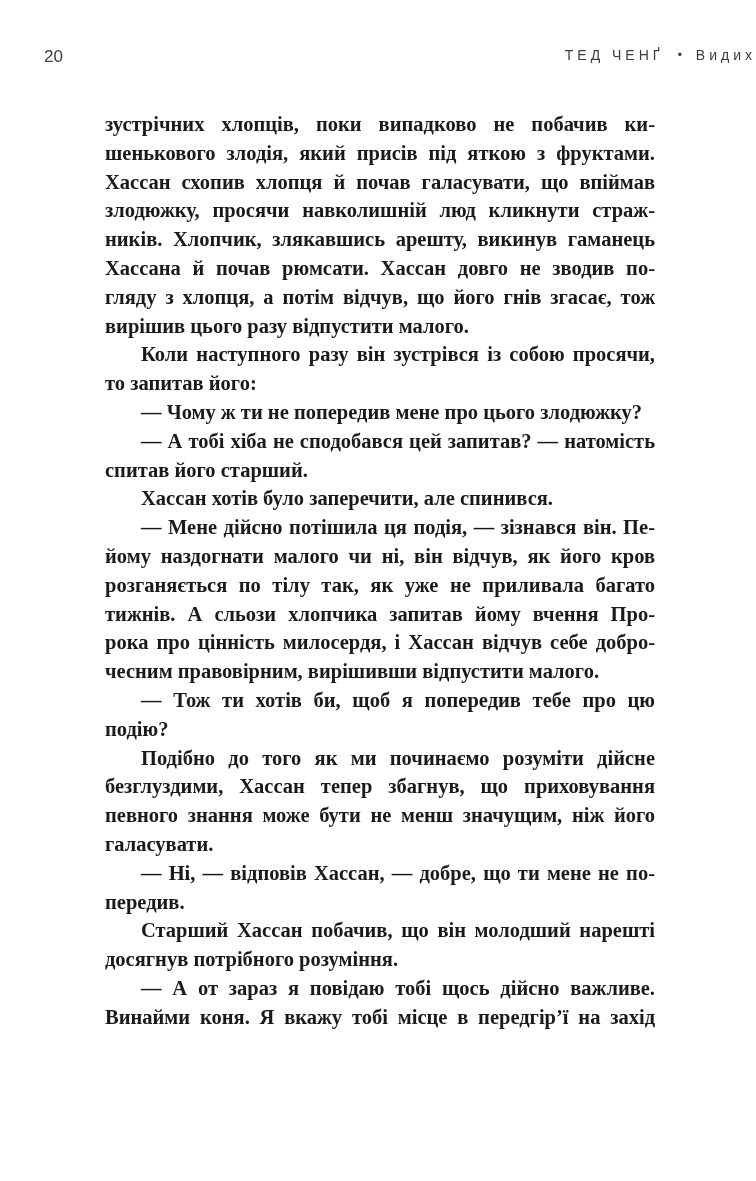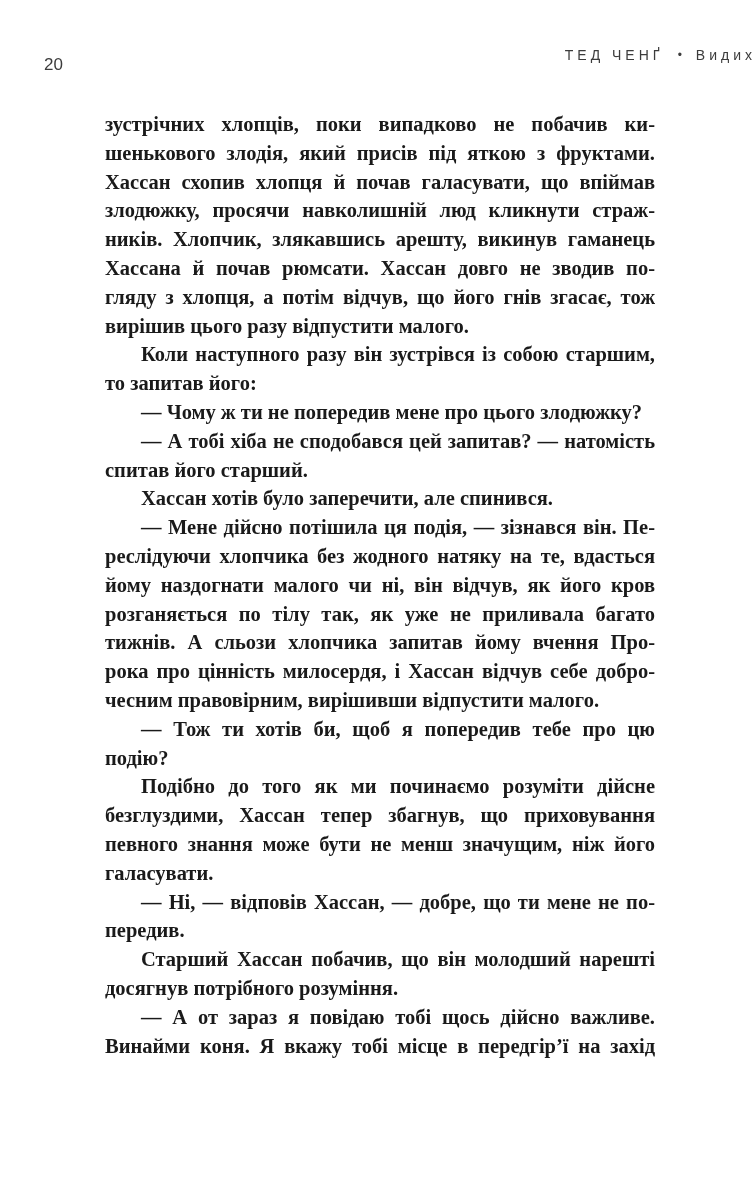--- a/index.html
+++ b/index.html
@@ -15,21 +15,21 @@
   .header {
     position: absolute;
     top: 47px;
     left: 0;
     right: 0;
     height: 22px;
   }
   .page-number {
     position: absolute;
     left: 44px;
-    top: 8px;
+    top: 0;
     font-family: "Liberation Sans", "DejaVu Sans", sans-serif;
     font-size: 17px;
     color: #3c3c3c;
   }
   .running-head {
     text-align: right;
     font-family: "Liberation Sans", "DejaVu Sans", sans-serif;
     font-size: 14px;
     letter-spacing: 4px;
     color: #3c3c3c;
@@ -76,28 +76,27 @@
 
 <div class="text-block">
     <div class="line">зустрічних хлопців, поки випадково не побачив ки-</div>
     <div class="line">шенькового злодія, який присів під яткою з фруктами.</div>
     <div class="line">Хассан схопив хлопця й почав галасувати, що впіймав</div>
     <div class="line">злодюжку, просячи навколишній люд кликнути страж-</div>
     <div class="line">ників. Хлопчик, злякавшись арешту, викинув гаманець</div>
     <div class="line">Хассана й почав рюмсати. Хассан довго не зводив по-</div>
     <div class="line">гляду з хлопця, а потім відчув, що його гнів згасає, тож</div>
     <div class="line last">вирішив цього разу відпустити малого.</div>
-    <div class="line indent">Коли наступного разу він зустрівся із собою старшим,</div>
+    <div class="line indent">Коли наступного разу він зустрівся із собою просячи,</div>
     <div class="line last">то запитав його:</div>
     <div class="line indent last">— Чому ж ти не попередив мене про цього злодюжку?</div>
     <div class="line indent">— А тобі хіба не сподобався цей запитав? — натомість</div>
     <div class="line last">спитав його старший.</div>
     <div class="line indent last">Хассан хотів було заперечити, але спинився.</div>
     <div class="line indent">— Мене дійсно потішила ця подія, — зізнався він. Пе-</div>
-    <div class="line">реслідуючи хлопчика без жодного натяку на те, вдасться</div>
     <div class="line">йому наздогнати малого чи ні, він відчув, як його кров</div>
     <div class="line">розганяється по тілу так, як уже не приливала багато</div>
     <div class="line">тижнів. А сльози хлопчика запитав йому вчення Про-</div>
     <div class="line">рока про цінність милосердя, і Хассан відчув себе добро-</div>
     <div class="line last">чесним правовірним, вирішивши відпустити малого.</div>
     <div class="line indent">— Тож ти хотів би, щоб я попередив тебе про цю</div>
     <div class="line last">подію?</div>
     <div class="line indent">Подібно до того як ми починаємо розуміти дійсне</div>
     <div class="line">безглуздими, Хассан тепер збагнув, що приховування</div>
     <div class="line">певного знання може бути не менш значущим, ніж його</div>

